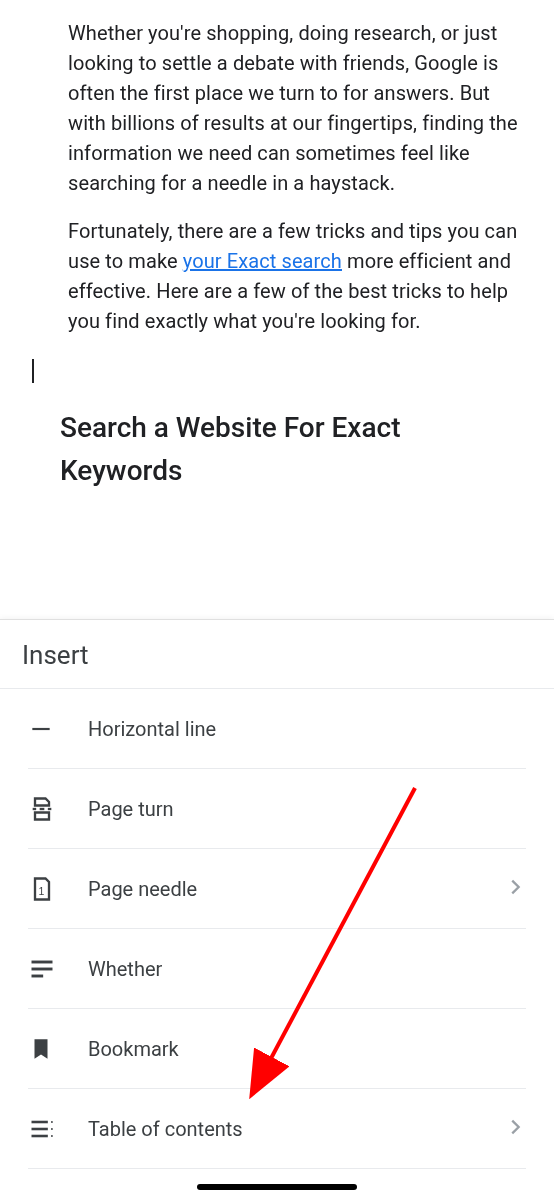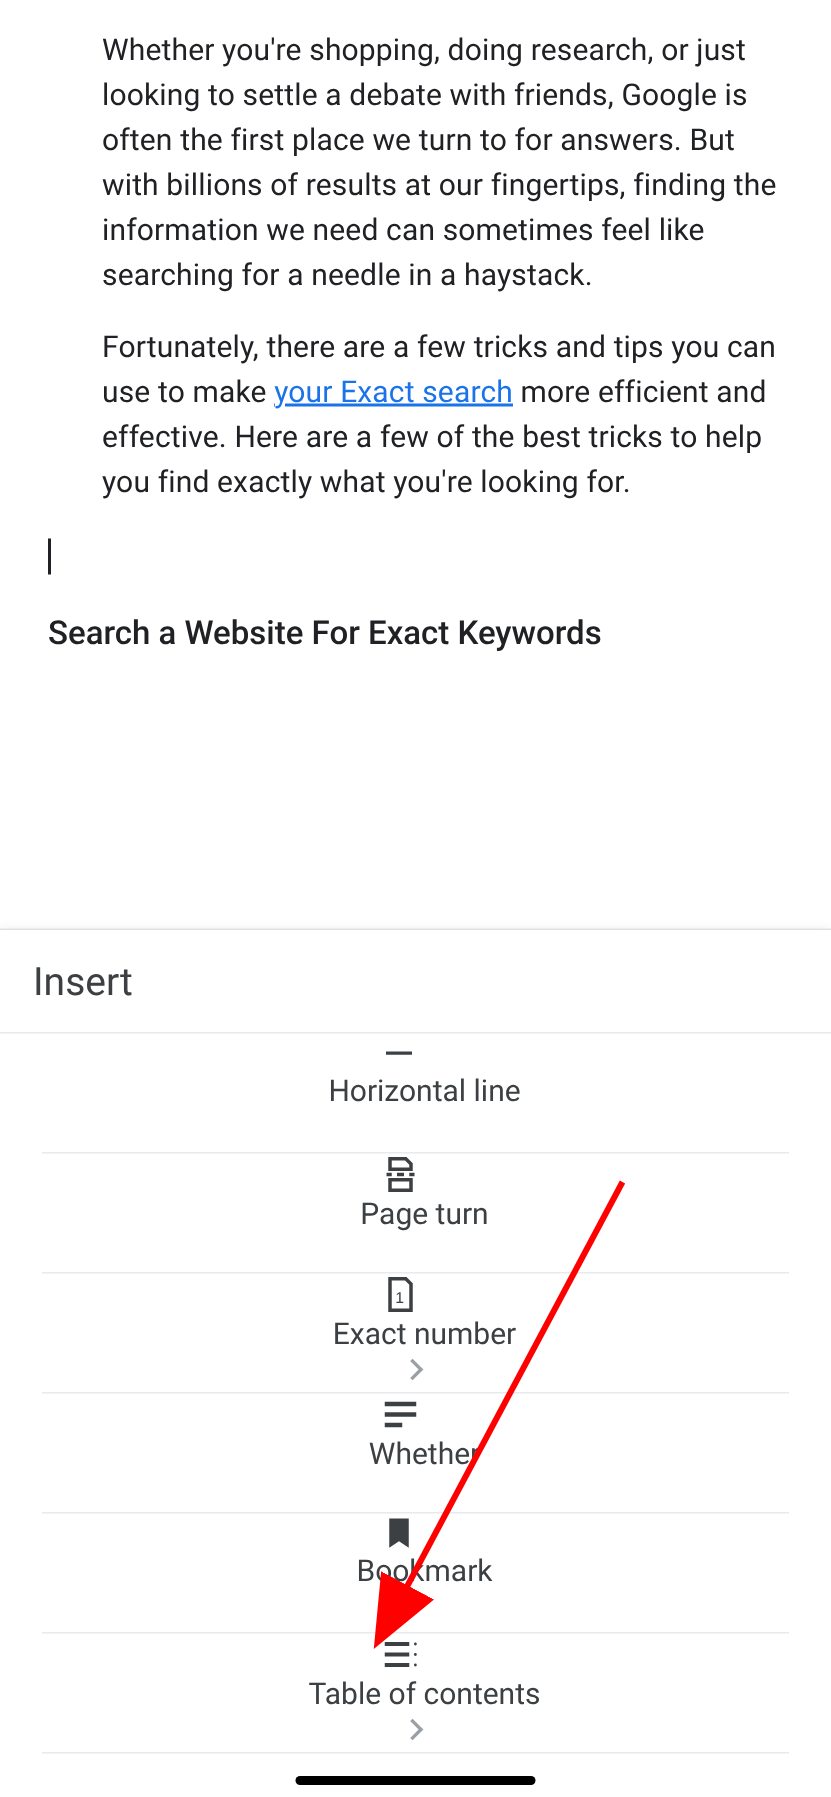--- a/index.html
+++ b/index.html
@@ -29,25 +29,26 @@
   }
   .cursor-line::before {
     content: "";
     display: inline-block;
     width: 2px;
     height: 24px;
     background: #202124;
     vertical-align: middle;
   }
   .heading {
-    font-size: 22px;
+    font-size: 28px;
     font-weight: 500;
     color: #202124;
     line-height: 1.55;
     margin-bottom: 18px;
+    margin-left: 28px;
   }
   .truncated {
     color: #202124;
     overflow: hidden;
   }
   .truncated .fade {
     color: rgba(32,33,36,0.35);
   }
 
   .sheet {
@@ -64,21 +65,20 @@
     padding: 20px 22px 18px 22px;
     color: #3c4043;
     border-bottom: 1px solid #e8eaed;
   }
   .menu-list { list-style: none; padding: 0 28px; }
   .menu-item {
     display: flex;
     align-items: center;
     height: 80px;
     border-bottom: 1px solid #e8eaed;
-    flex-direction: column;
   }
   .menu-icon {
     width: 48px;
     display: flex;
     align-items: center;
     justify-content: flex-start;
     color: #3c4043;
   }
   .menu-label {
     flex: 1;
@@ -145,21 +145,21 @@
       <span class="menu-label">Page turn</span>
     </li>
 
     <li class="menu-item">
       <span class="menu-icon">
         <svg width="28" height="28" viewBox="0 0 24 24" fill="none" stroke="#3c4043" stroke-width="2">
           <path d="M6 3h9l3 3v15H6z"></path>
           <text x="9" y="17" font-size="9" fill="#3c4043" stroke="none" font-family="Arial">1</text>
         </svg>
       </span>
-      <span class="menu-label">Exact number</span>
+      <span class="menu-label">Page needle</span>
       <span class="chevron">
         <svg width="22" height="22" viewBox="0 0 24 24" fill="none" stroke="#9aa0a6" stroke-width="2.5">
             <polyline points="9 5 16 12 9 19"></polyline>
           </svg>
       </span>
     </li>
 
     <li class="menu-item">
       <span class="menu-icon">
         <svg width="28" height="28" viewBox="0 0 24 24" fill="none" stroke="#3c4043" stroke-width="2.5">

